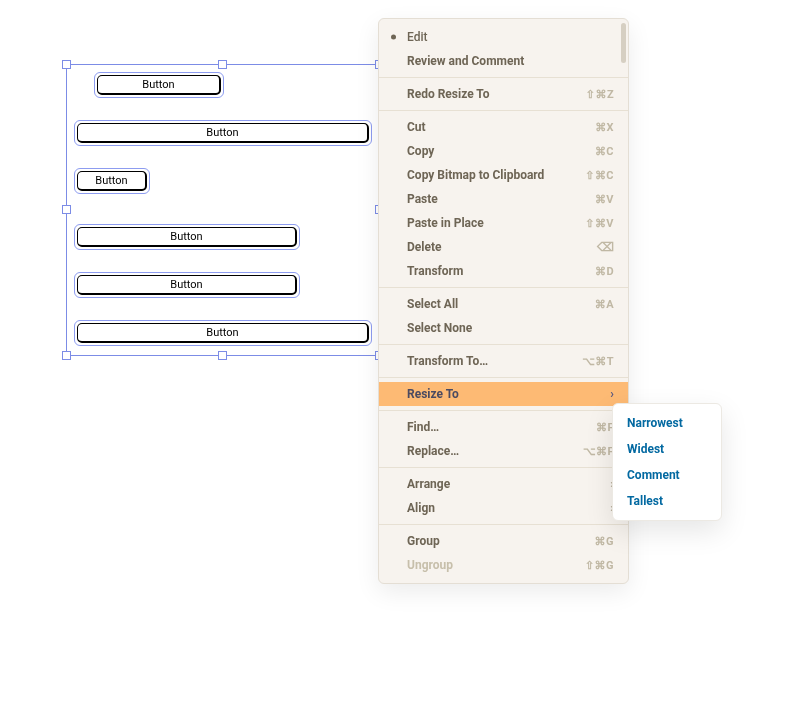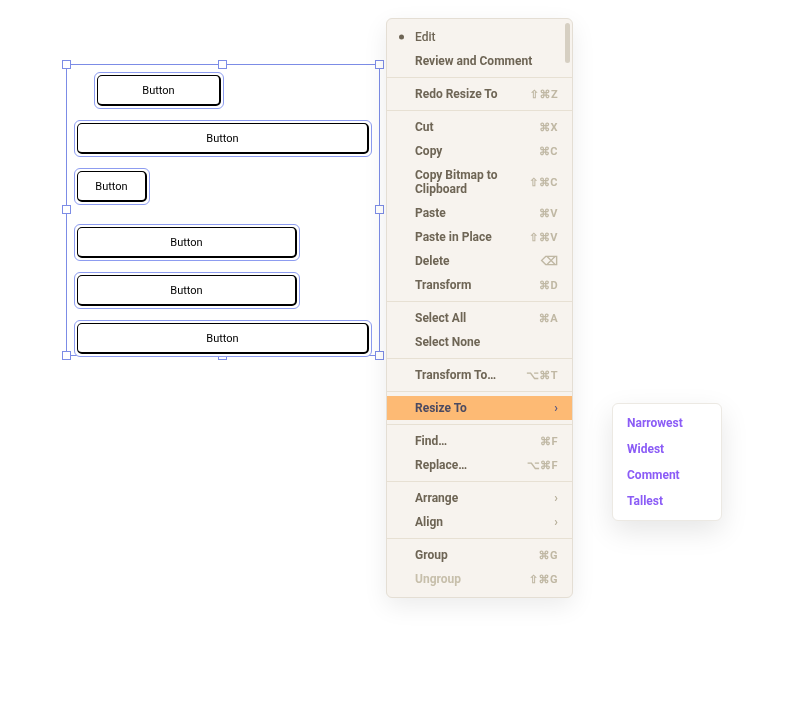--- a/index.html
+++ b/index.html
@@ -50,44 +50,44 @@
   .handle.br { right: -5px; bottom: -5px; }
 
   .btn-wrap {
     position: absolute;
     border: 1px solid #8d9cf0;
     border-radius: 6px;
     padding: 2px;
     background: #fff;
   }
   .btn-inner {
-    height: 31px;
+    height: 20px;
     border: 1.5px solid #000;
     border-right-width: 2px;
     border-bottom-width: 2px;
     border-radius: 5px;
     display: flex;
     align-items: center;
     justify-content: center;
     font-size: 11px;
     color: #000;
   }
   .bw1 { left: 20px; top: 0px; width: 130px; }
   .bw2 { left: 0px; top: 48px; width: 298px; }
   .bw3 { left: 0px; top: 96px; width: 76px; }
   .bw4 { left: 0px; top: 152px; width: 226px; }
   .bw5 { left: 0px; top: 200px; width: 226px; }
   .bw6 { left: 0px; top: 248px; width: 298px; }
 
   
   .context-menu {
     position: absolute;
-    left: 386px;
+    left: 378px;
     top: 18px;
-    width: 187px;
+    width: 251px;
     background: #f7f3ee;
     border: 1px solid #e4ded4;
     border-radius: 6px;
     box-shadow: 0 8px 24px rgba(0,0,0,0.08);
     padding: 6px 0;
   }
   .scroll-track {
     position: absolute;
     right: 2px;
     top: 4px;
@@ -159,21 +159,21 @@
     top: 403px;
     width: 110px;
     background: #ffffff;
     border: 1px solid #ece9e3;
     border-radius: 6px;
     box-shadow: 0 10px 28px rgba(0,0,0,0.10);
     padding: 6px 0;
   }
   .submenu .menu-item {
     padding: 6px 14px;
-    color: #8b5cf6;
+    color: #0369a1;
   }
 </style>
 </head>
 <body>
 
 <div class="canvas">
   <div class="selection-box">
     <div class="handle tl"></div>
     <div class="handle tm"></div>
     <div class="handle tr"></div>

